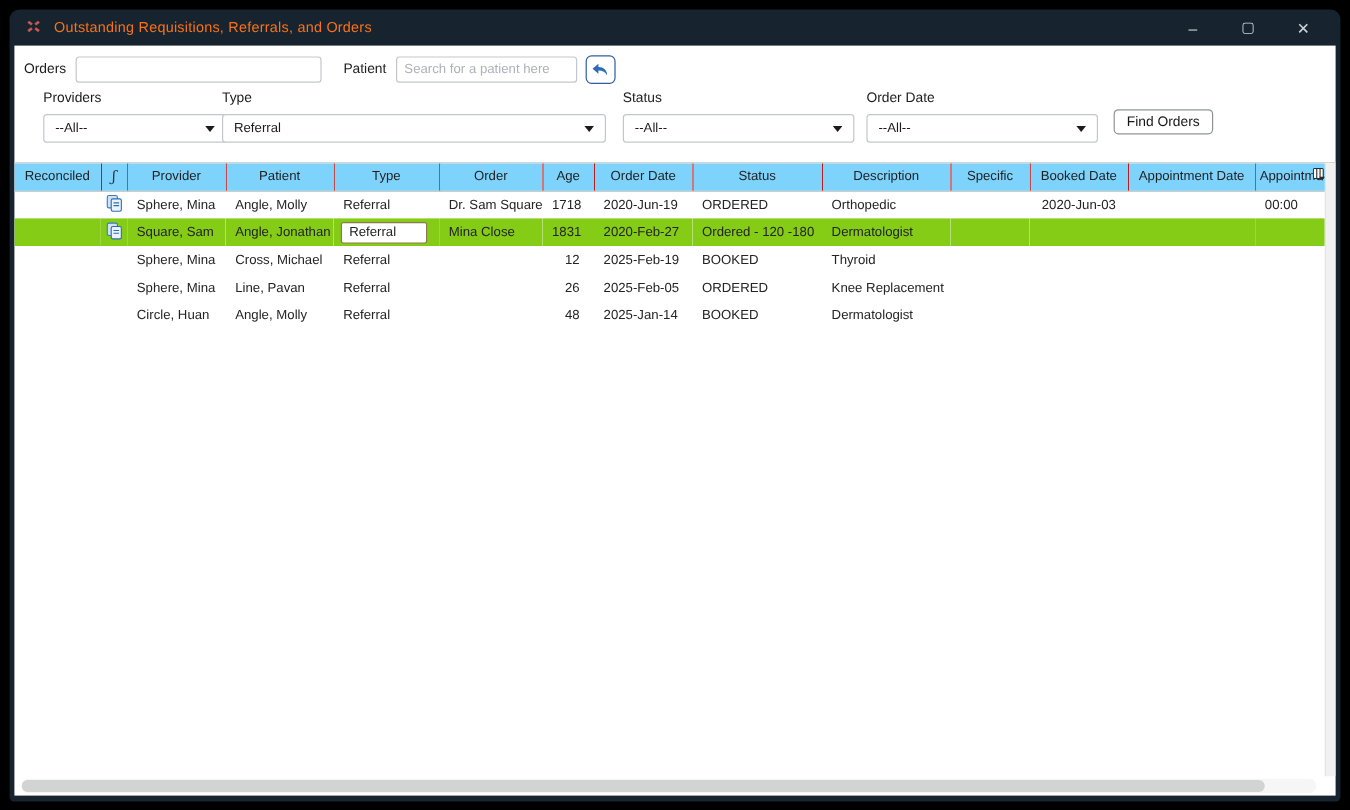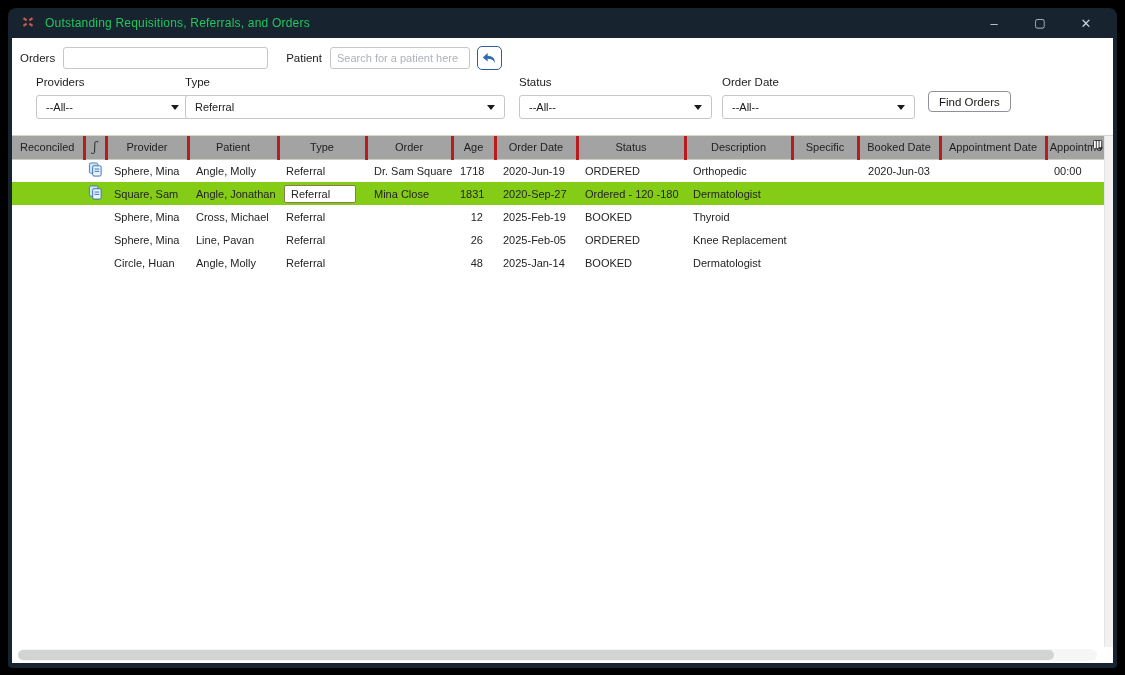--- a/index.html
+++ b/index.html
@@ -2,36 +2,36 @@
 <html><head>
 <meta charset="utf-8">
 <style>
   * { margin:0; padding:0; box-sizing:border-box; }
   html,body { width:1125px; height:675px; background:#000; font-family:"Liberation Sans", sans-serif; overflow:hidden; }
 
   .window { position:absolute; left:8px; top:8px; width:1109px; height:660px;
             background:#17232f; border-radius:8px 8px 4px 4px; }
   .titlebar { height:30px; display:flex; align-items:center; padding:0 12px; color:#dde2e7; }
   .titlebar .app-icon { width:16px; height:16px; margin-right:9px; flex:0 0 auto; }
-  .title-text { font-size:12px; letter-spacing:.2px; color:#22c55e; }
+  .title-text { font-size:12px; letter-spacing:.2px; color:#f97316; }
   .win-controls { margin-left:auto; display:flex; align-items:center; gap:24px; padding-right:8px; }
   .win-btn { width:22px; text-align:center; font-size:13px; color:#cdd3d9; cursor:default; }
   .win-btn.max { font-size:12px; }
 
   .content { position:absolute; left:4px; right:4px; top:30px; bottom:5px; background:#fff;
              display:flex; flex-direction:column; }
 
   
   .search-row { display:flex; align-items:center; margin:8px 6px 0 8px; height:24px; }
   .field-label { font-size:11.5px; color:#1c1c1c; }
   .text-input { height:22px; border:1px solid #c3c7cc; border-radius:3px; font-size:11px;
                 padding:0 6px; font-family:"Liberation Sans", sans-serif; color:#222; outline:none; }
   .search-input { width:205px; margin-left:8px; }
   .patient-label { margin-left:18px; }
-  .patient-input { width:140px; margin-left:8px; }
+  .patient-input { width:151px; margin-left:8px; }
   .patient-input::placeholder { color:#adb2b8; }
   .undo-btn { width:25px; height:24px; margin-left:7px; border:1.5px solid #2f5d9e; border-radius:5px;
               background:#fff; display:flex; align-items:center; justify-content:center; cursor:pointer; }
 
   
   .filter-row { position:relative; height:50px; margin:6px 6px 0 8px; }
   .fgroup { position:absolute; top:0; }
   .fgroup .field-label { display:block; margin-bottom:7px; }
   .select { height:24px; border:1px solid #c3c7cc; border-radius:3px; background:#fff;
             display:flex; align-items:center; padding:0 9px; font-size:11px; color:#1b1b1b; cursor:pointer; }
@@ -42,21 +42,21 @@
   .g-status   { left:499px;} .g-status .select   { width:193px; }
   .g-odate    { left:702px;} .g-odate .select    { width:193px; }
   .btn { border:1px solid #8e9298; border-radius:4px; background:#fff; font-size:11.5px; color:#161616;
          padding:2px 10px; height:21px; font-family:"Liberation Sans", sans-serif; cursor:pointer; white-space:nowrap; }
   .find-btn { position:absolute; left:908px; top:15px; }
 
   
   .table-area { flex:1; display:flex; margin-top:9px; overflow:hidden; border-top:1px solid #d8d5ce; }
   .grid-wrap { flex:1; overflow:hidden; }
   table { border-collapse:collapse; table-layout:fixed; width:1094px; }
-  th { background:#a3a3a3; border-right:3px solid #b91c1c; border-bottom:1px solid #cfccc5;
+  th { background:#7dd3fc; border-right:1px solid #b91c1c; border-bottom:1px solid #cfccc5;
        font-weight:400; font-size:11px; color:#1f1f1f; height:23px; text-align:center;
        overflow:hidden; white-space:nowrap; position:relative; }
   td { font-size:11px; color:#242424; height:23px; padding:0 0 0 8px; white-space:nowrap; overflow:hidden; }
   tr.selected td { background:#84cc16; }
   td.c-age { text-align:right; padding-right:12px; }
   td.c-booked_date { text-align:center; padding:0; }
   td.c-reconciled, td.c-icon { padding:0; text-align:center; }
   .script-glyph { font-family:"DejaVu Serif", serif; font-style:italic; font-size:12px; color:#333; }
   .edit-cell { display:inline-block; border:1px solid #8a7a52; background:#fff; border-radius:2px;
                padding:2px 6px; margin-left:-2px; min-width:72px; font-size:11px; }
@@ -211,21 +211,21 @@
                       <rect x="1.5" y="1" width="9" height="11" rx="1.5" fill="#cfe3f5" stroke="#3b7dc4"></rect>
                       <rect x="5" y="4" width="9" height="11" rx="1.5" fill="#eaf3fb" stroke="#2f6eb4"></rect>
                       <line x1="7" y1="7.5" x2="12" y2="7.5" stroke="#2f6eb4"></line>
                       <line x1="7" y1="10" x2="12" y2="10" stroke="#2f6eb4"></line>
                     </svg></span></td>
                 <td class="c-provider">Square, Sam</td>
                 <td class="c-patient">Angle, Jonathan</td>
                 <td class="c-type"><div class="edit-cell">Referral</div></td>
                 <td class="c-order">Mina Close</td>
                 <td class="c-age">1831</td>
-                <td class="c-order_date">2020-Sep-27</td>
+                <td class="c-order_date">2020-Feb-27</td>
                 <td class="c-status">Ordered - 120 -180</td>
                 <td class="c-description">Dermatologist</td>
                 <td class="c-specific"></td>
                 <td class="c-booked_date"></td>
                 <td class="c-appointment_date"></td>
                 <td class="c-appointment_time"></td>
               </tr>
               <tr>
                 <td class="c-reconciled"></td>
                 <td class="c-icon"></td>

